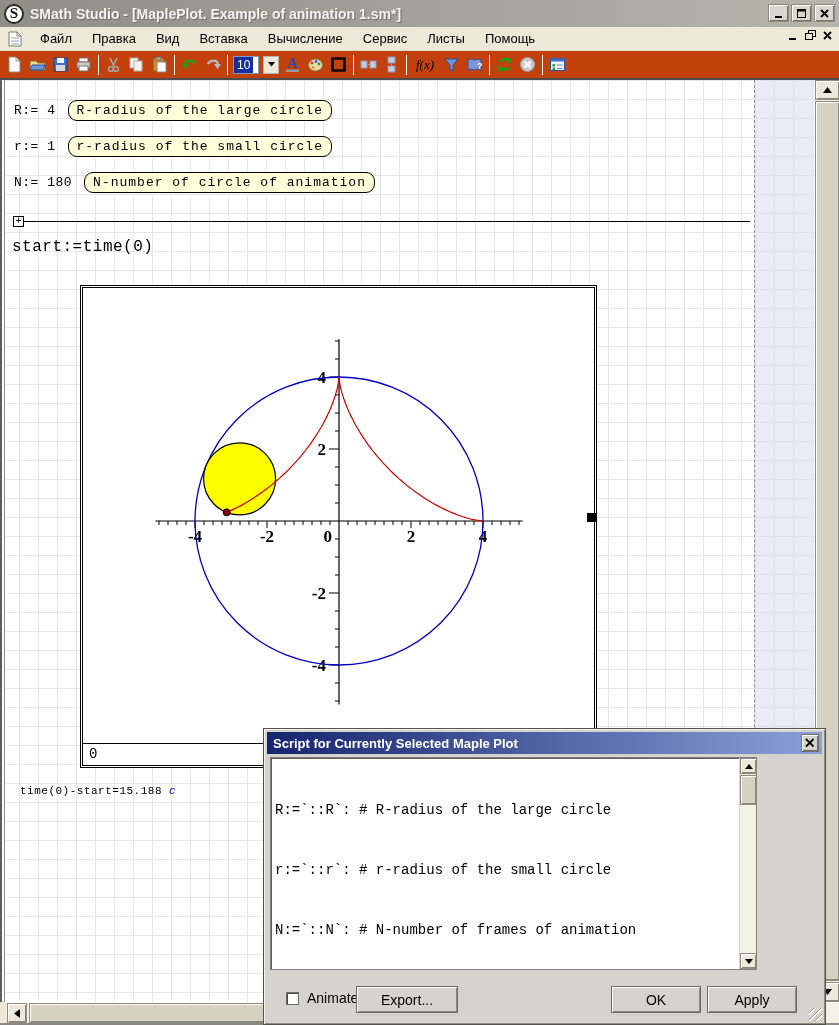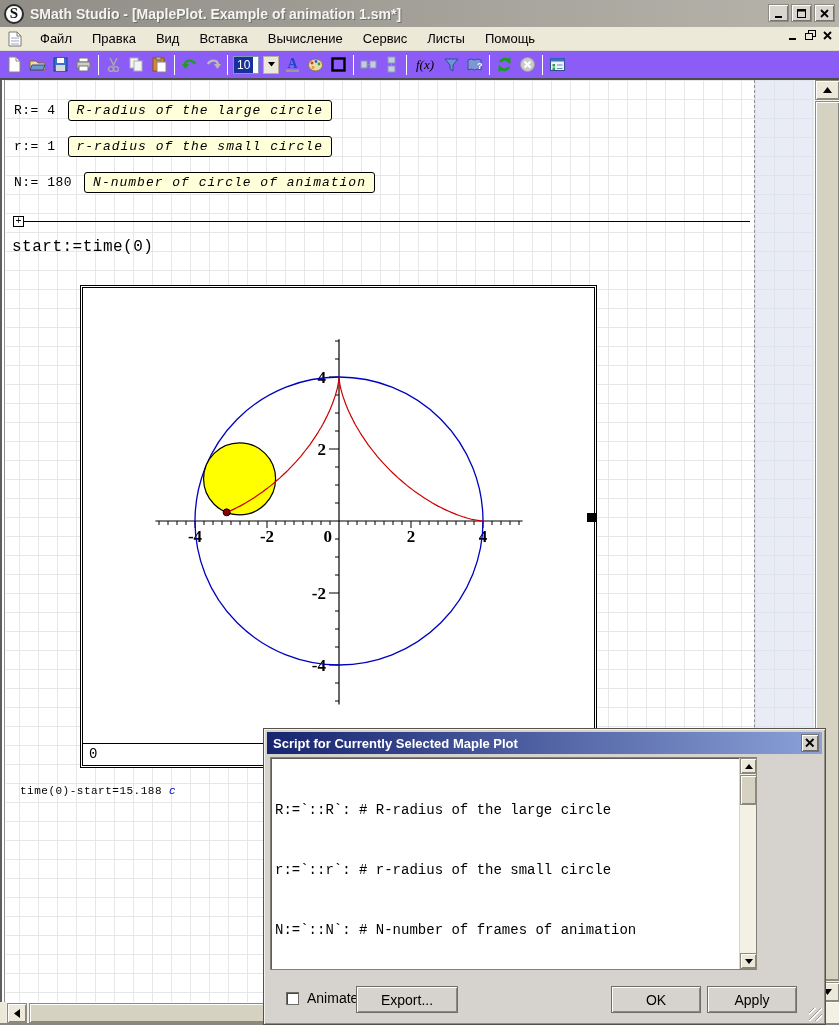--- a/index.html
+++ b/index.html
@@ -18,21 +18,21 @@
     box-shadow:inset 1px 1px 0 #fff,inset -1px -1px 0 #77746c;display:flex;align-items:center;justify-content:center;padding:0;}
   .win-btn svg{display:block;}
   
   .menubar{position:absolute;left:0;top:27px;width:839px;height:24px;background:#ece9d8;
     display:flex;align-items:center;font-size:13px;border-bottom:1px solid #dcd9ca;}
   .doc-icon{margin:0 8px 0 8px;display:flex;}
   .menu-item{padding:2px 10px;color:#000;cursor:default;}
   .mdi-btns{position:absolute;right:6px;top:3px;display:flex;gap:7px;align-items:center;}
   .mdi-btn{background:none;border:none;padding:0;display:flex;align-items:center;}
   
-  .toolbar{position:absolute;left:0;top:51px;width:839px;height:29px;background:#8b5cf6;
+  .toolbar{position:absolute;left:0;top:51px;width:839px;height:29px;background:#c2410c;
     display:flex;align-items:center;padding-left:3px;border-bottom:2px solid #4c4c4c;}
   .tb-btn{width:23px;height:22px;border:none;background:transparent;padding:2px;display:flex;align-items:center;justify-content:center;}
   .tb-sep{width:1px;height:20px;background:#b9b5a8;border-right:1px solid #fff;margin:0 3px;}
   .combo{display:flex;align-items:center;margin:0 2px;}
   .combo-value{width:26px;height:18px;background:#fff;border:1px solid #7f9db9;display:flex;align-items:center;}
   .combo-value span{background:#16309c;color:#fff;font-size:12px;padding:0 3px;line-height:16px;}
   .combo-drop{width:16px;height:18px;border:1px solid #b5b2a5;background:#ece9d8;margin-left:4px;
     display:flex;align-items:center;justify-content:center;padding:0;}
   .fx{font-family:"Liberation Serif",serif;font-style:italic;font-size:13px;color:#000;}
   
@@ -41,22 +41,22 @@
     background-size:19px 19px;}
   .page-left{position:absolute;left:0;top:0;width:6px;height:100%;
     background:linear-gradient(90deg,#5e5e5e 0 2px,#fff 2px 4px,#8f8f8f 4px 5px,#fff 5px 6px);}
   .page-exterior{position:absolute;left:754px;top:0;width:85px;height:100%;background:#e9ecf4;
     border-left:1px dashed #8f8f8f;
     background-image:linear-gradient(#dfe3ef 1px,transparent 1px),linear-gradient(90deg,#dfe3ef 1px,transparent 1px);
     background-size:19px 19px;}
   .math{font-family:"Liberation Mono","DejaVu Sans Mono",monospace;color:#000;}
   .def-row{position:absolute;display:flex;align-items:center;}
   .def-expr{font-size:13px;letter-spacing:.5px;margin-right:12px;}
-  .comment-box{background:#ffffd9;border:1px solid #000;border-radius:3px;padding:2px 8px;
-    font-family:"Liberation Mono","DejaVu Sans Mono",monospace;font-size:13px;letter-spacing:1px;white-space:nowrap;font-style:italic;}
+  .comment-box{background:#ffffd9;border:1px solid #000;border-radius:9px;padding:2px 8px;
+    font-family:"Liberation Mono","DejaVu Sans Mono",monospace;font-size:13px;letter-spacing:1px;white-space:nowrap;}
   .collapse-plus{position:absolute;left:13px;top:136px;width:11px;height:11px;border:1px solid #000;background:#fff;
     font-size:10px;line-height:9px;text-align:center;font-family:"Liberation Mono",monospace;}
   .collapse-line{position:absolute;left:24px;top:141px;width:726px;height:1px;background:#000;}
   .start-expr{position:absolute;left:12px;top:158px;font-size:16px;letter-spacing:.5px;}
   .plot-frame{position:absolute;left:80px;top:205px;width:517px;height:483px;background:#fff;border:1px solid #000;}
   .plot-frame::before{content:"";position:absolute;inset:1px;border:1px solid #000;pointer-events:none;}
   .plot-frame svg{position:absolute;left:2px;top:2px;}
   .plot-footer{position:absolute;left:2px;right:2px;bottom:2px;height:22px;border-top:1px solid #000;background:#fff;
     font-family:"Liberation Mono","DejaVu Sans Mono",monospace;font-size:14px;padding:2px 0 0 6px;}
   .plot-handle{position:absolute;left:587px;top:433px;width:9px;height:9px;background:#000;}

